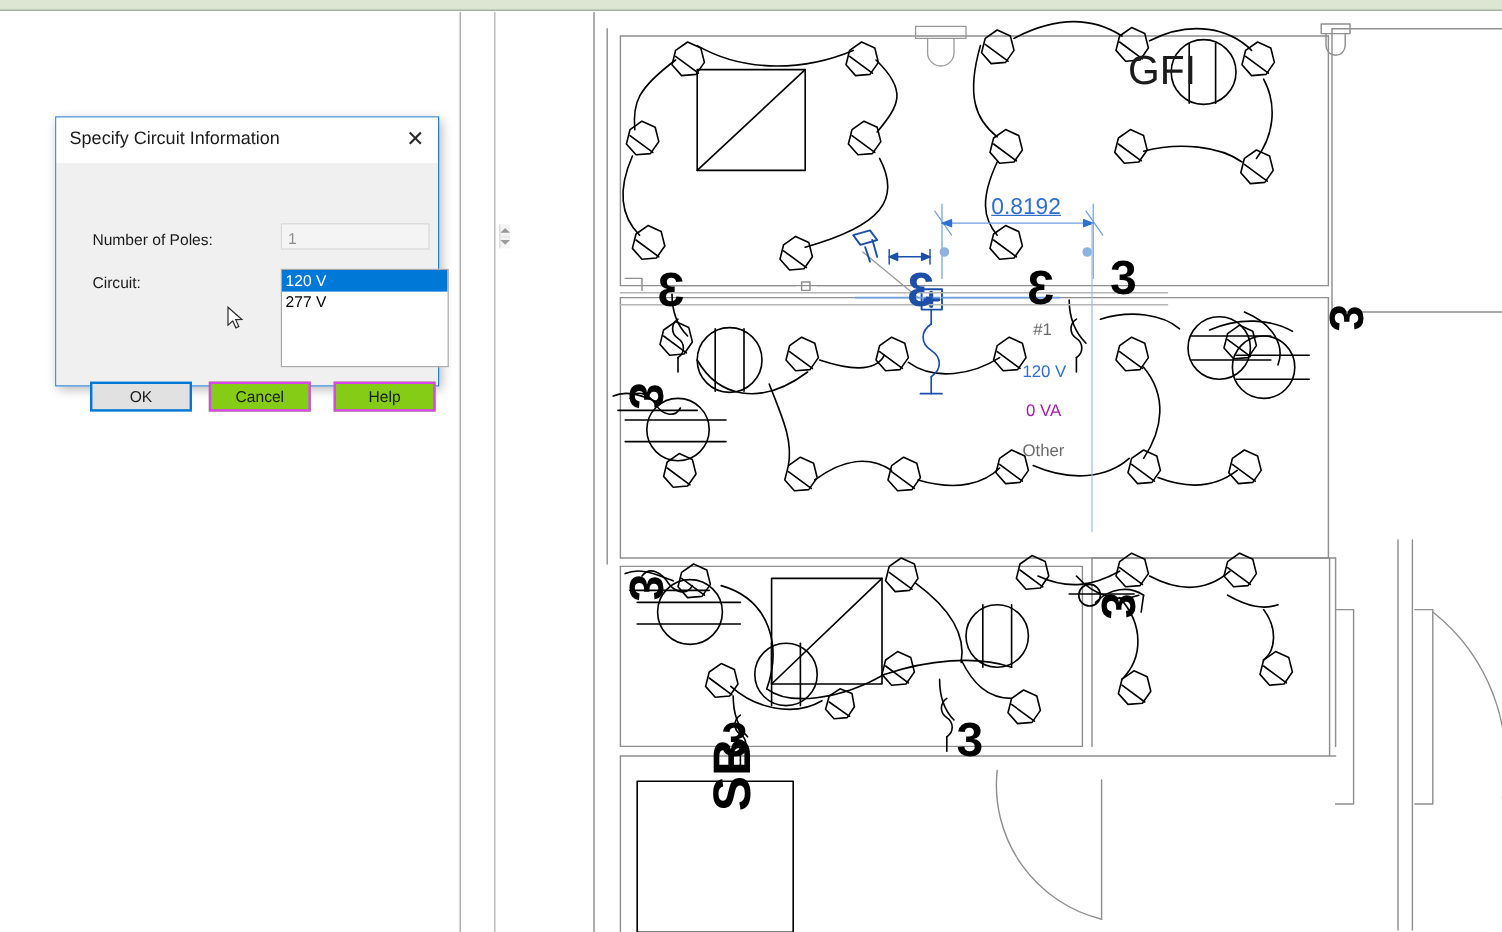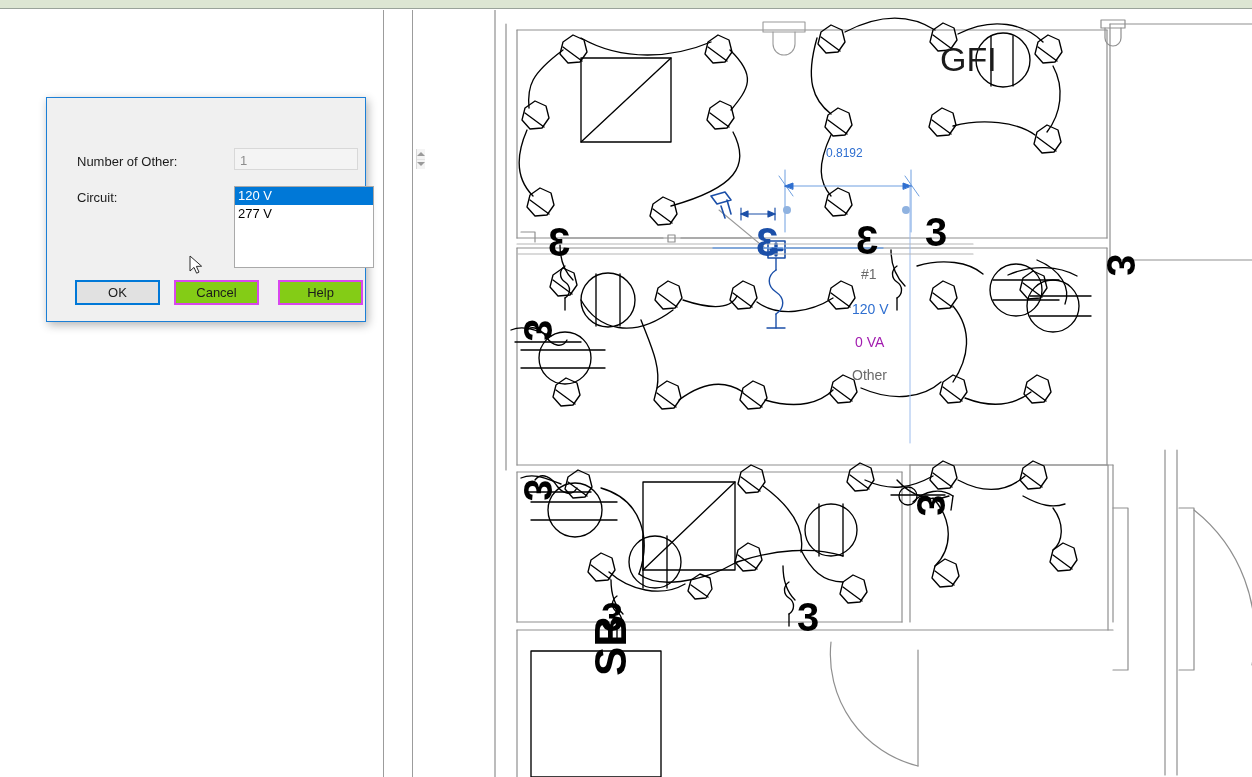--- a/index.html
+++ b/index.html
@@ -52,23 +52,24 @@
     pointer-events: none;
   }
   .lbl-gfi {
     left: 940px; top: 40px;
     font-size: 34px;
     color: #1b1b1b;
     font-family: "Liberation Sans", sans-serif;
     letter-spacing: 0px;
   }
   .lbl-dim {
-    left: 826px; top: 146px;
-    font-size: 12px;
+    left: 826px; top: 162px;
+    font-size: 19px;
     color: #2f6fd0;
+    text-decoration: underline;
   }
   .lbl-num {
     left: 861px; top: 266px;
     font-size: 14px;
     color: #6a6a6a;
   }
   .lbl-volt {
     left: 852px; top: 301px;
     font-size: 14px;
     color: #2f6fd0;
@@ -588,24 +589,28 @@
   <div class="mark3" style="left:925px; top:212px;">3</div>
   <div class="mark3 rot90" style="left:1110px; top:245px;">3</div>
   <div class="mark3 rot90" style="left:527px; top:310px;">3</div>
   <div class="mark3 rot90" style="left:527px; top:470px;">3</div>
   <div class="mark3 rot90" style="left:920px; top:485px;">3</div>
   <div class="mark3" style="left:601px; top:597px;">3</div>
   <div class="mark3" style="left:797px; top:597px;">3</div>
 
   <div class="dialog">
 
+    <div class="dlg-titlebar">
+      <div class="dlg-title">Specify Circuit Information</div>
+      <div class="dlg-close">✕</div>
+    </div>
 
     <div class="dlg-body">
 
-      <div class="fld-label lab-poles">Number of Other:</div>
+      <div class="fld-label lab-poles">Number of Poles:</div>
 
       <div class="spinner">
         <input class="spinner-value" type="text" disabled="" value="1" style="">
         <div class="spinner-btns">
           <div class="spin-up">
             <span class="tri-up"></span>
           </div>
           <div class="spin-dn">
             <span class="tri-dn"></span>
           </div>

